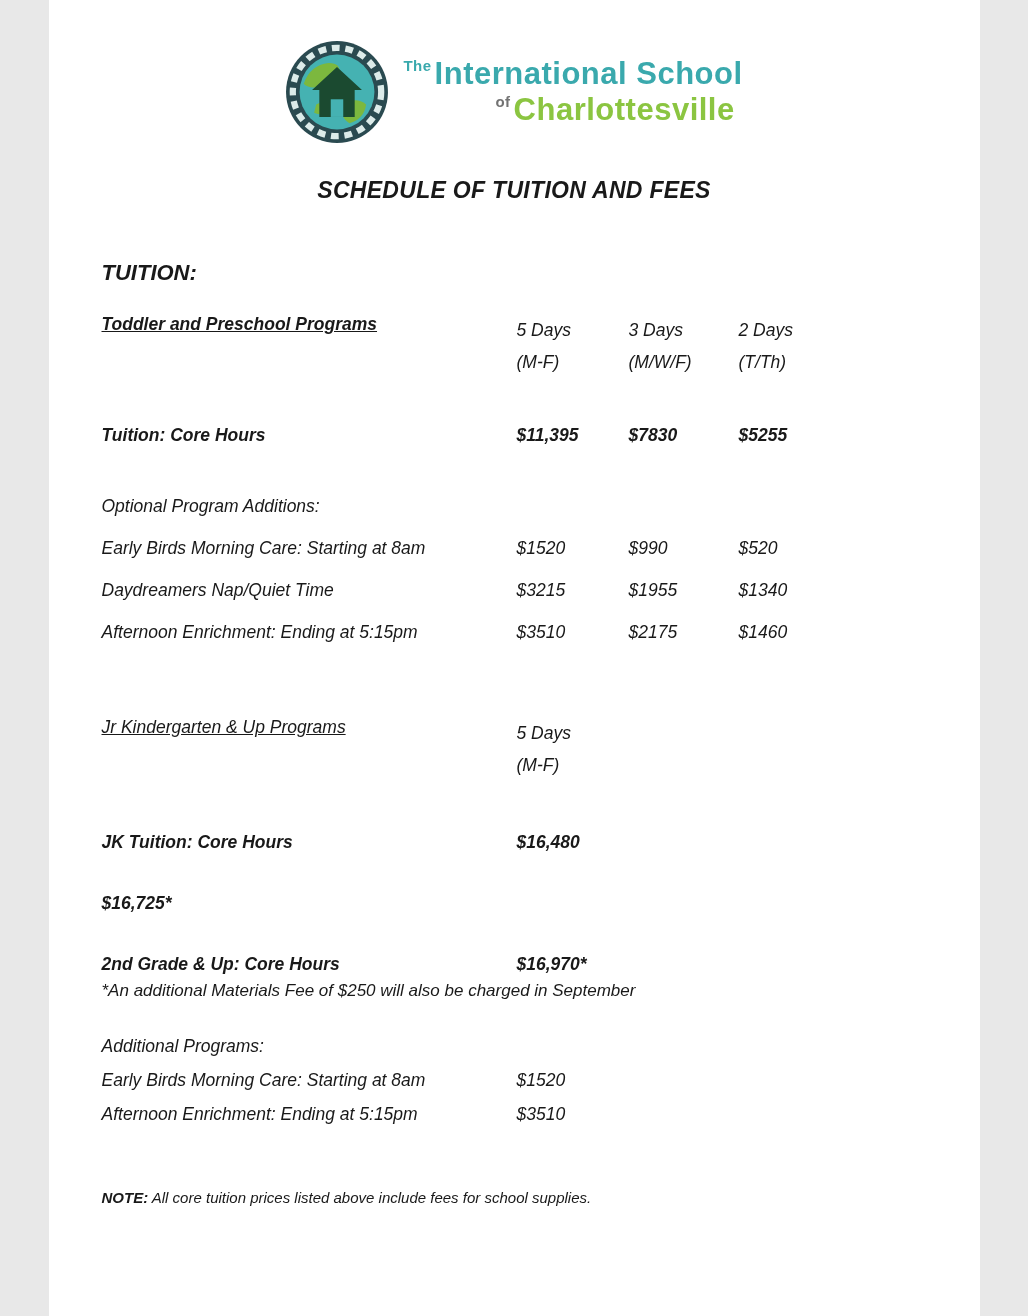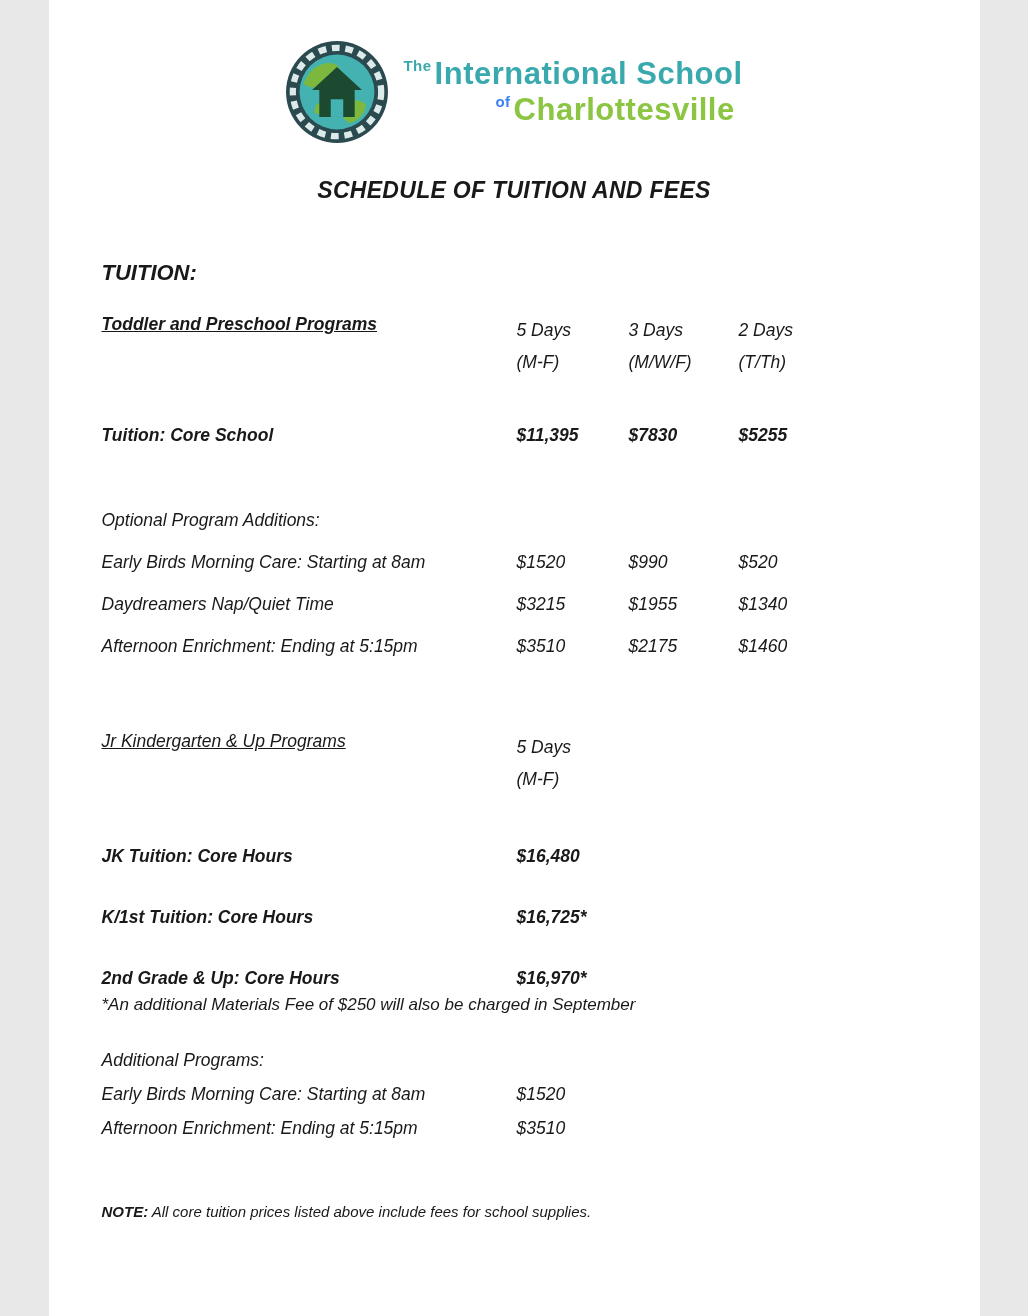--- a/index.html
+++ b/index.html
@@ -29,21 +29,21 @@
   .logo-the {
     font-size: 15px;
     color: #3aa9ad;
     vertical-align: 13px;
     margin-right: 3px;
     font-weight: 600;
   }
   .logo-line2 { font-size: 31px; color: #8bc541; font-weight: 600; margin-left: 92px; letter-spacing: 0.5px; }
   .logo-of {
     font-size: 15px;
-    color: #3b82f6;
+    color: #737373;
     vertical-align: 13px;
     margin-right: 3px;
     font-weight: 600;
   }
   
   .doc-title {
     margin-top: 60px;
     text-align: center;
     font-size: 23px;
     font-weight: bold;
@@ -67,21 +67,21 @@
     display: grid;
     grid-template-columns: 415px 112px 110px 113px;
     align-items: start;
     font-size: 17.5px;
   }
   .underline { text-decoration: underline; }
   .bold { font-weight: bold; }
   .col-head { line-height: 1.85; }
   .table-header { margin-top: 28px; }
   .core-row { margin-top: 46px; font-weight: bold; }
-  .optional-heading { margin-top: 64px; }
+  .optional-heading { margin-top: 50px; }
   .opt-row { margin-top: 21px; }
   .jk-header { margin-top: 74px; }
   .jk-row { margin-top: 40px; font-weight: bold; }
   .jk-row-first { margin-top: 50px; }
   .footnote { margin-top: 6px; font-size: 17px; }
   .additional-heading { margin-top: 35px; }
   .add-row { margin-top: 13px; }
   .note-line { margin-top: 64px; font-size: 15px; }
   .note-line .note-label { font-weight: bold; }
 </style>
@@ -123,21 +123,21 @@
         <div>3 Days</div>
         <div>(M/W/F)</div>
       </div>
       <div class="col-head">
         <div>2 Days</div>
         <div>(T/Th)</div>
       </div>
     </div>
 
     <div class="grid-row core-row">
-      <div>Tuition: Core School</div>
+      <div>Tuition: Core Hours</div>
       <div>$11,395</div>
       <div>$7830</div>
       <div>$5255</div>
     </div>
 
     <div class="grid-row optional-heading">
       <div>Optional Program Additions:</div>
     </div>
 
     <div class="grid-row opt-row">
@@ -168,21 +168,20 @@
         <div>(M-F)</div>
       </div>
     </div>
 
     <div class="grid-row jk-row jk-row-first">
       <div>JK Tuition: Core Hours</div>
       <div>$16,480</div>
     </div>
 
     <div class="grid-row jk-row">
-      <div>K/1st Tuition: Core Hours</div>
       <div>$16,725*</div>
     </div>
 
     <div class="grid-row jk-row">
       <div>2nd Grade &amp; Up: Core Hours</div>
       <div>$16,970*</div>
     </div>
 
     <div class="footnote">*An additional Materials Fee of $250 will also be charged in September</div>
 

